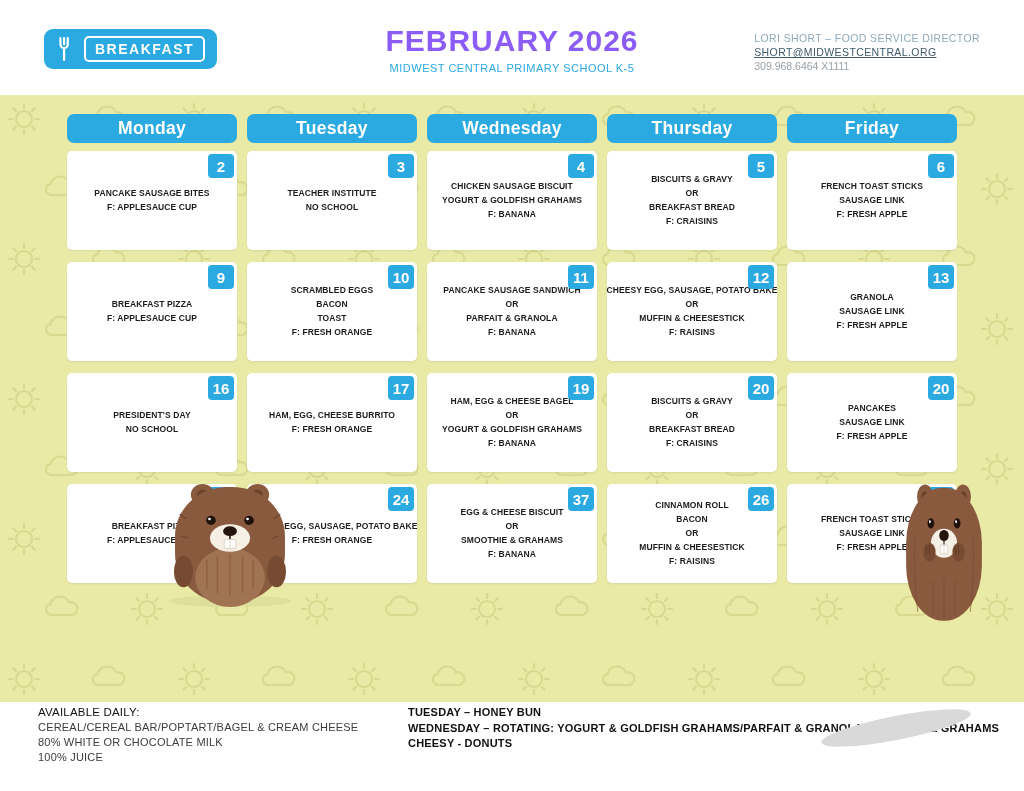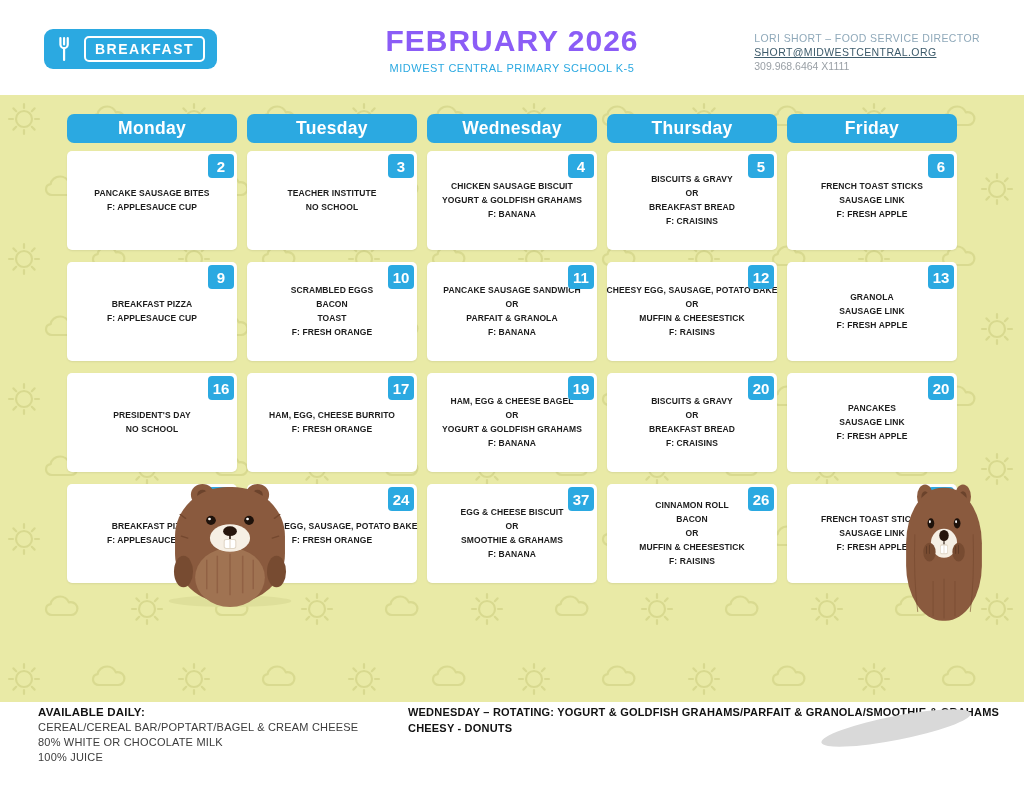--- a/index.html
+++ b/index.html
@@ -43,21 +43,21 @@
 
   
   .groundhog-left { position:absolute; left:156px; top:479px; width:148px; height:128px; z-index:2; }
   .groundhog-right { position:absolute; left:893px; top:479px; width:102px; height:144px; z-index:4; }
   .right-shadow { position:absolute; left:820px; top:716px; width:152px; height:24px; background:#D9D9D9;
                   border-radius:50%; transform:rotate(-11deg); z-index:3; }
 
   
   .footer { position:absolute; top:702px; left:0; width:1024px; height:89px; background:#fff; z-index:2; }
   .footer-left { position:absolute; left:38px; top:3px; }
-  .footer-heading { font-size:11.5px; font-weight:bold; color:#111; line-height:15px; letter-spacing:0.2px; }
+  .footer-heading { font-size:11.5px; font-weight:normal; color:#111; line-height:15px; letter-spacing:0.2px; }
   .footer-line { font-size:11px; color:#3c3c3c; line-height:15px; white-space:nowrap; letter-spacing:0.2px; }
   .footer-right { position:absolute; left:408px; top:3px; }
   .footer-line-bold { font-size:11px; font-weight:bold; color:#111; line-height:15.5px; white-space:nowrap; letter-spacing:0.2px; }
 </style>
 </head>
 <body>
 
 <div class="page">
 
   <header class="header">
@@ -446,18 +446,19 @@
   <footer class="footer">
     <div class="footer-left">
       <div class="footer-heading">AVAILABLE DAILY:</div>
       <div>
           <div class="footer-line">CEREAL/CEREAL BAR/POPTART/BAGEL &amp; CREAM CHEESE</div>
           <div class="footer-line">80% WHITE OR CHOCOLATE MILK</div>
           <div class="footer-line">100% JUICE</div>
         </div>
     </div>
     <div class="footer-right">
+        <div class="footer-line-bold">TUESDAY – HONEY BUN</div>
         <div class="footer-line-bold">WEDNESDAY – ROTATING: YOGURT &amp; GOLDFISH GRAHAMS/PARFAIT &amp; GRANOLA/SMOOTHIE &amp; GRAHAMS</div>
         <div class="footer-line-bold">CHEESY - DONUTS</div>
       </div>
   </footer>
 
 </div>
 
 </body></html>

